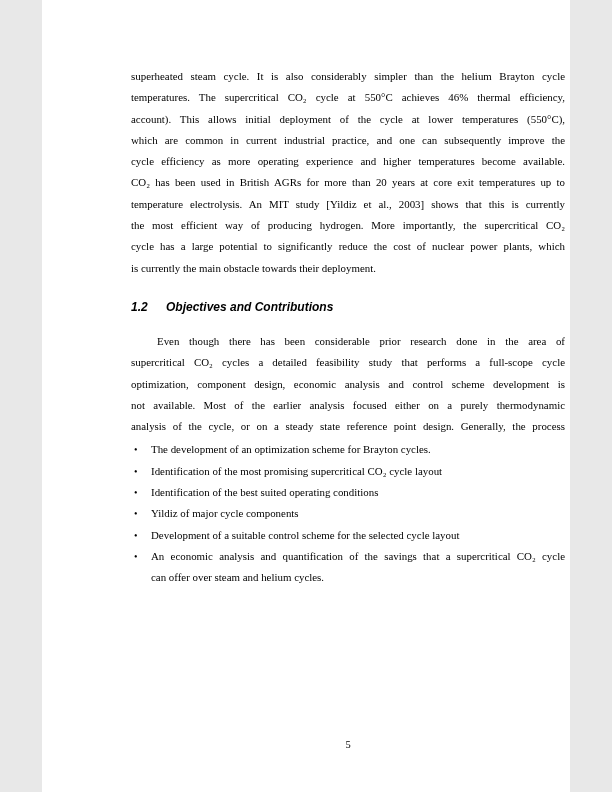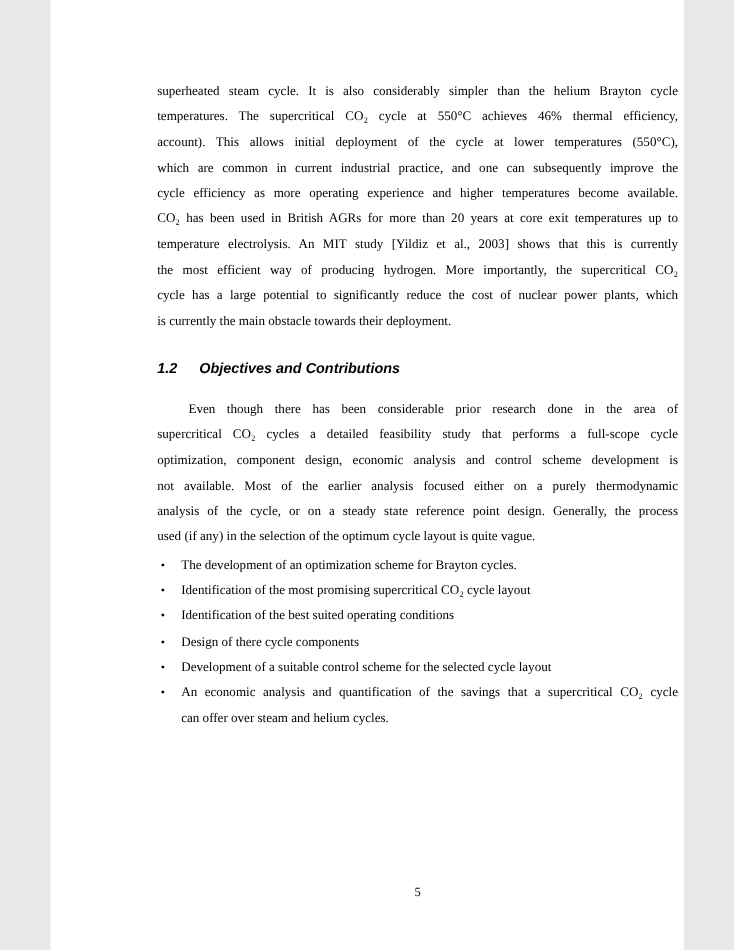--- a/index.html
+++ b/index.html
@@ -91,41 +91,40 @@
     <h2 class="heading">
       <span class="num">1.2</span><span>Objectives and Contributions</span>
     </h2>
 
     <div class="para para2">
       <div class="ln j indent">Even though there has been considerable prior research done in the area of</div>
       <div class="ln j">supercritical CO₂ cycles a detailed feasibility study that performs a full-scope cycle</div>
       <div class="ln j">optimization, component design, economic analysis and control scheme development is</div>
       <div class="ln j">not available.  Most of the earlier analysis focused either on a purely thermodynamic</div>
       <div class="ln j">analysis of the cycle, or on a steady state reference point design.  Generally, the process</div>
-      <div class="ln">used (if any) in the selection of the optimum cycle layout is quite vague.</div>
     </div>
 
 
     <ul class="bullets">
       <li>
         <span class="dot">•</span>
         <div class="ln">The development of an optimization scheme for Brayton cycles.</div>
       </li>
       <li>
         <span class="dot">•</span>
         <div class="ln">Identification of the most promising supercritical CO₂ cycle layout</div>
       </li>
       <li>
 
         <span class="dot">•</span>
         <div class="ln">Identification of the best suited operating conditions</div>
       </li>
       <li>
         <span class="dot">•</span>
-        <div class="ln">Design of there cycle components</div>
+        <div class="ln">Yildiz of major cycle components</div>
       </li>
       <li>
         <span class="dot">•</span>
         <div class="ln">Development of a suitable control scheme for the selected cycle layout</div>
       </li>
       <li>
         <span class="dot">•</span>
         <div class="ln j">An economic analysis and quantification of the savings that a supercritical CO₂ cycle</div>
         <div class="ln">can offer over steam and helium cycles.</div>
       </li>

